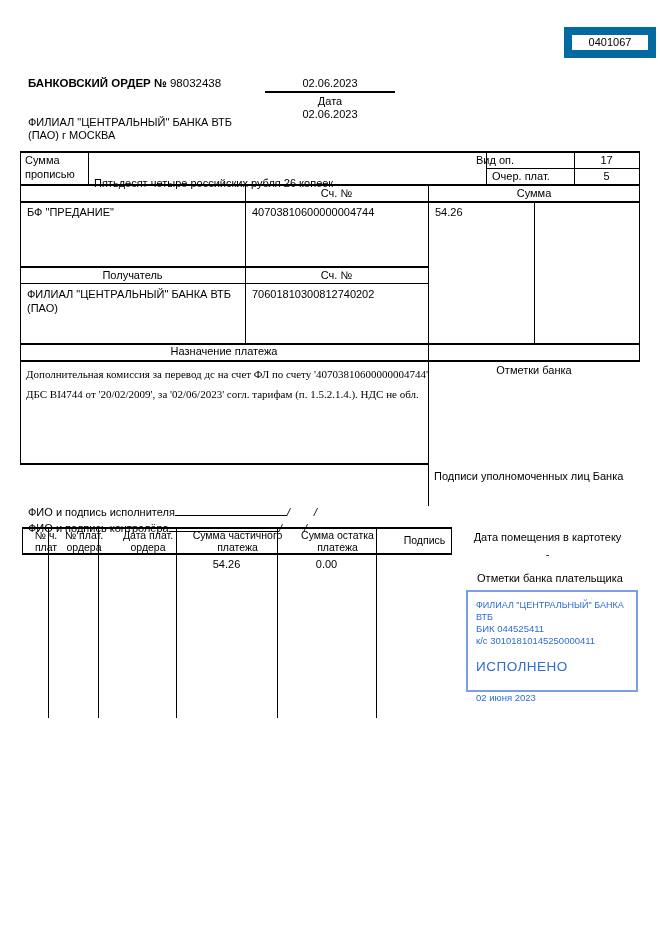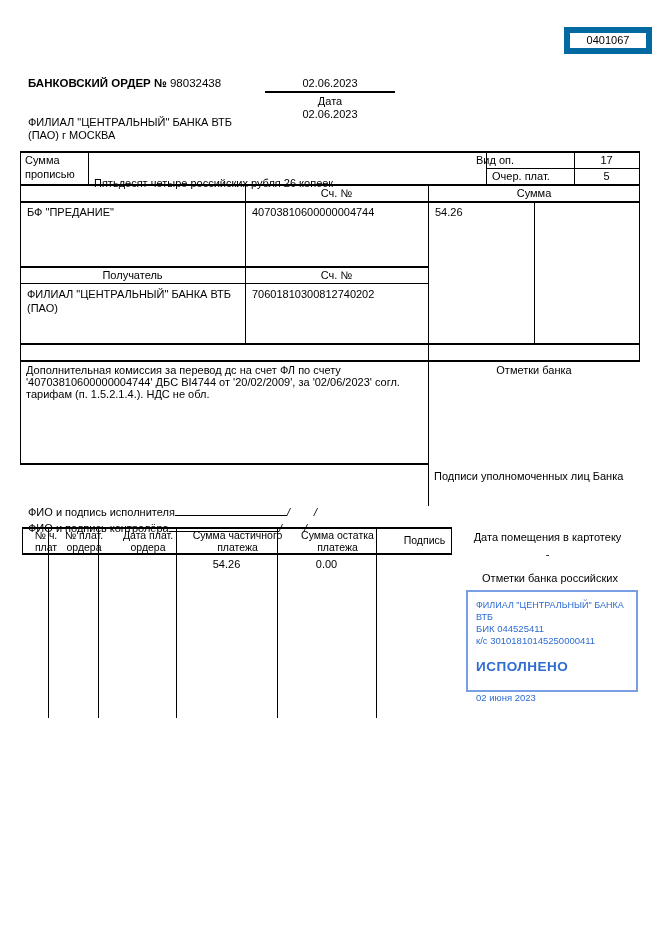--- a/index.html
+++ b/index.html
@@ -6,30 +6,30 @@
   #page{position:relative;width:660px;height:933px;background:#ffffff;
         font-family:"Liberation Sans", sans-serif;color:#000;font-size:11px;overflow:hidden;}
   .abs{position:absolute;}
   .hline{position:absolute;background:#000;height:1px;}
   .hline.thick{height:2px;}
   .vline{position:absolute;background:#000;width:1px;}
   .ctr{text-align:center;}
   .b{font-weight:bold;}
   .prelines{white-space:pre-line;}
   #code-box{position:absolute;left:564px;top:27px;width:76px;height:15px;
-            border:6px solid #0369a1;text-align:center;line-height:15px;font-size:11px;}
+            border:8px solid #0369a1;text-align:center;line-height:15px;font-size:11px;}
   .datecol{position:absolute;left:265px;top:77px;width:130px;text-align:center;}
   .datecol .dv{display:block;padding-bottom:2px;border-bottom:2px solid #000;}
   .datecol .dl{display:block;padding-top:2px;}
   .datecol .dv2{display:block;padding-top:1px;}
   .sig-underline{display:inline-block;border-bottom:1px solid #000;height:11px;vertical-align:baseline;}
   .slash{display:inline-block;transform:skewX(-12deg);}
   #stamp{position:absolute;left:466px;top:590px;width:152px;height:84px;
          border:2px solid #7b9fe4;color:#2e6cd4;padding:7px 8px;font-size:9.5px;line-height:12px;}
-  #stamp .status{font-size:13.5px;font-weight:bold;margin-top:14px;letter-spacing:0.5px;}
+  #stamp .status{font-size:13.5px;font-weight:normal;margin-top:14px;letter-spacing:0.5px;}
   #stamp .sdate{margin-top:19px;}
   .th-small{font-size:10.5px;line-height:11.5px;padding-left:11px;}
 </style>
 </head>
 <body>
 
 <div id="page">
 
   <div id="code-box">
     <span>0401067</span>
@@ -82,21 +82,22 @@
   <div class="abs" style="left:252px;top:206px;">40703810600000004744</div>
   <div class="abs" style="left:435px;top:206px;">54.26</div>
 
   <div class="abs ctr" style="left:20px;top:269px;width:225px;">Получатель</div>
   <div class="abs ctr" style="left:245px;top:269px;width:183px;">Сч. №</div>
 
   <div class="abs prelines" style="left:27px;top:288px;width:215px;line-height:13.5px;">ФИЛИАЛ "ЦЕНТРАЛЬНЫЙ" БАНКА ВТБ
 (ПАО)</div>
   <div class="abs" style="left:252px;top:288px;">70601810300812740202</div>
 
-  <div class="abs" style="left:26px;top:364px;width:402px;line-height:12px;">Дополнительная комиссия за перевод дс на счет ФЛ по счету '40703810600000004744' ДБС BI4744 от '20/02/2009', за '02/06/2023' согл. тарифам (п. 1.5.2.1.4.). НДС не обл.</div>
+  <div class="abs ctr" style="left:20px;top:345px;width:408px;">Назначение платежа</div>
+  <div class="abs" style="left:26px;top:364px;width:402px;line-height:20px;font-family:Liberation Serif, serif;">Дополнительная комиссия за перевод дс на счет ФЛ по счету '40703810600000004744' ДБС BI4744 от '20/02/2009', за '02/06/2023' согл. тарифам (п. 1.5.2.1.4.). НДС не обл.</div>
   <div class="abs ctr" style="left:428px;top:364px;width:212px;">Отметки банка</div>
   <div class="abs" style="left:434px;top:470px;">Подписи уполномоченных лиц Банка</div>
 
   <div class="abs" style="left:28px;top:504px;">
     <span>ФИО и подпись исполнителя</span><span class="sig-underline" style="width:112px;"></span><span class="slash">/</span><span class="slash" style="margin-left:24px;">/</span>
   </div>
   <div class="abs" style="left:28px;top:520px;">
     <span>ФИО и подпись контролёра</span><span class="sig-underline" style="width:110px;"></span><span class="slash">/</span><span class="slash" style="margin-left:22px;">/</span>
   </div>
 
@@ -116,21 +117,21 @@
   <div class="abs ctr th-small" style="left:176px;top:530px;width:101px;">Сумма частичного платежа</div>
   <div class="abs ctr th-small" style="left:277px;top:530px;width:99px;">Сумма остатка платежа</div>
   <div class="abs ctr th-small" style="left:376px;top:535px;width:75px;">Подпись</div>
 
   <div class="abs ctr" style="left:176px;top:558px;width:101px;">54.26</div>
   <div class="abs ctr" style="left:277px;top:558px;width:99px;">0.00</div>
 
   <div class="abs ctr" style="left:455px;top:531px;width:185px;">Дата помещения в картотеку</div>
   <div class="abs ctr" style="left:455px;top:548px;width:185px;">-</div>
 
-  <div class="abs ctr" style="left:460px;top:572px;width:180px;">Отметки банка российских</div>
+  <div class="abs ctr" style="left:460px;top:572px;width:180px;">Отметки банка плательщика</div>
 
   <div id="stamp">
     <div style="font-size:9px;">ФИЛИАЛ "ЦЕНТРАЛЬНЫЙ" БАНКА ВТБ</div>
     <div>БИК 044525411</div>
     <div>к/с 30101810145250000411</div>
     <div class="status">ИСПОЛНЕНО</div>
     <div class="sdate">02 июня 2023</div>
   </div>
 
 </div>

